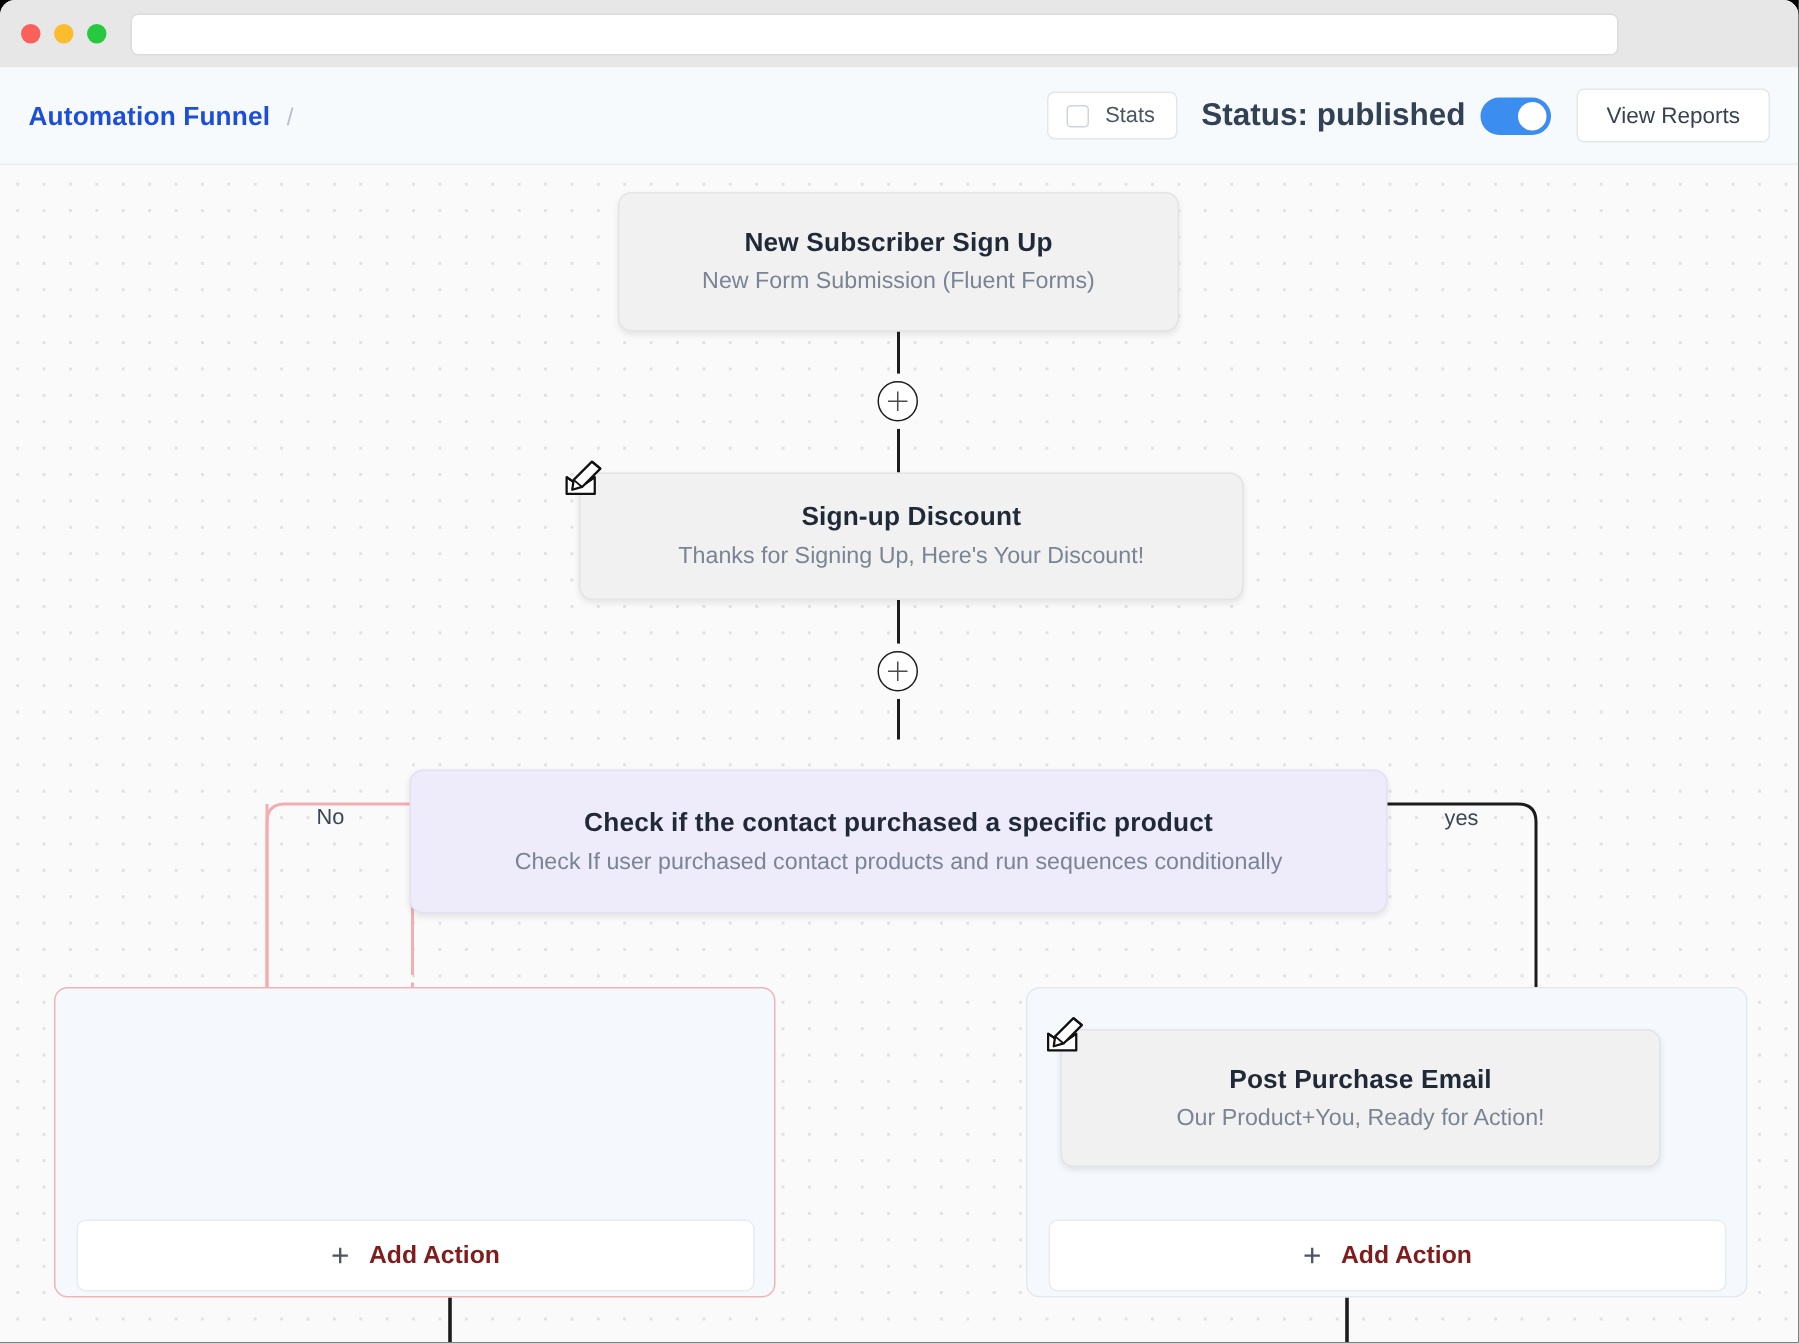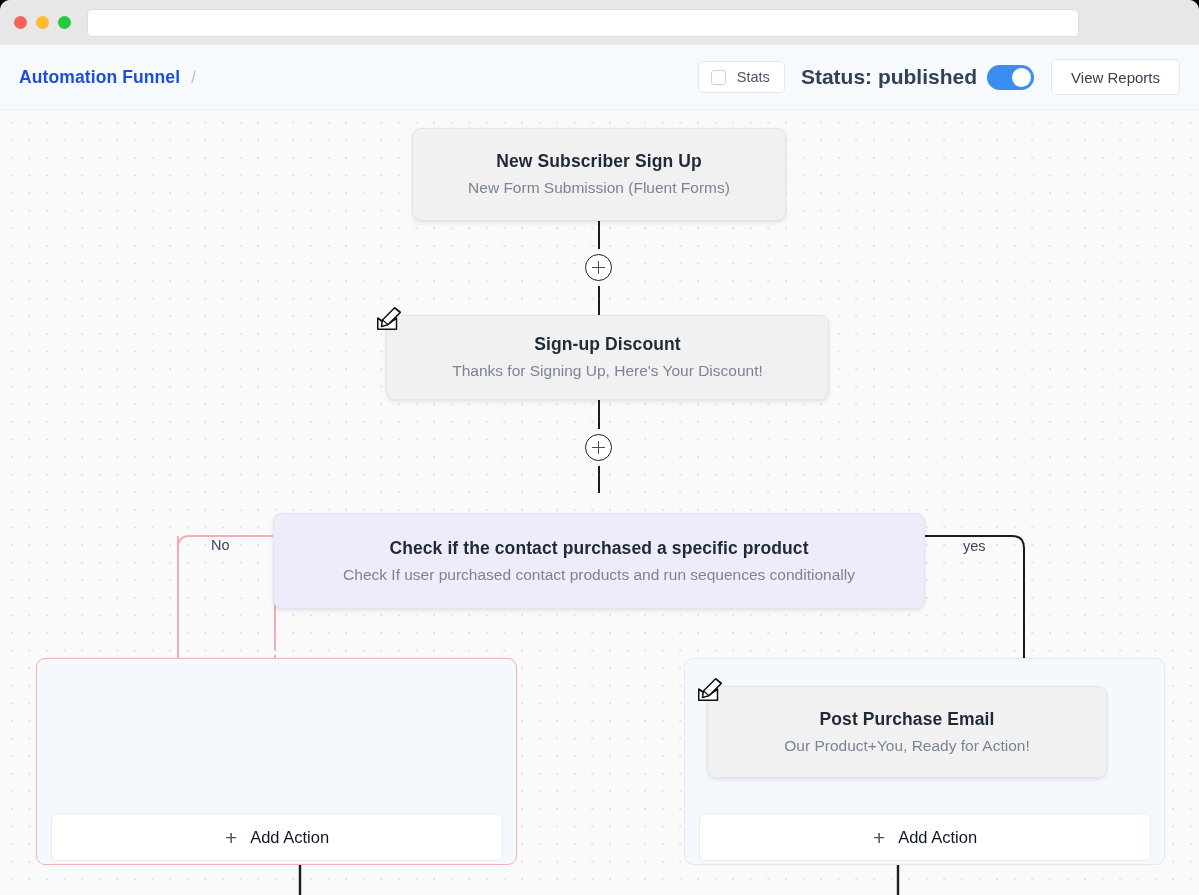--- a/index.html
+++ b/index.html
@@ -151,21 +151,21 @@
   .add-action {
     position: absolute;
     height: 48px;
     background: #ffffff;
     border: 1px solid #e8ecf1;
     border-radius: 6px;
     display: flex; align-items: center; justify-content: center;
     gap: 13px; cursor: pointer;
   }
   .add-action .aa-plus { font-size: 21px; color: #4b5563; font-weight: 300; line-height: 1; }
-  .add-action .aa-label { font-size: 16.5px; font-weight: normal; color: #0f172a; }
+  .add-action .aa-label { font-size: 16.5px; font-weight: bold; color: #7f1d1d; }
 
   .branch-label {
     position: absolute;
     font-size: 14.5px; color: #3c4654;
     background: transparent;
   }
 </style>
 </head>
 <body>
 

